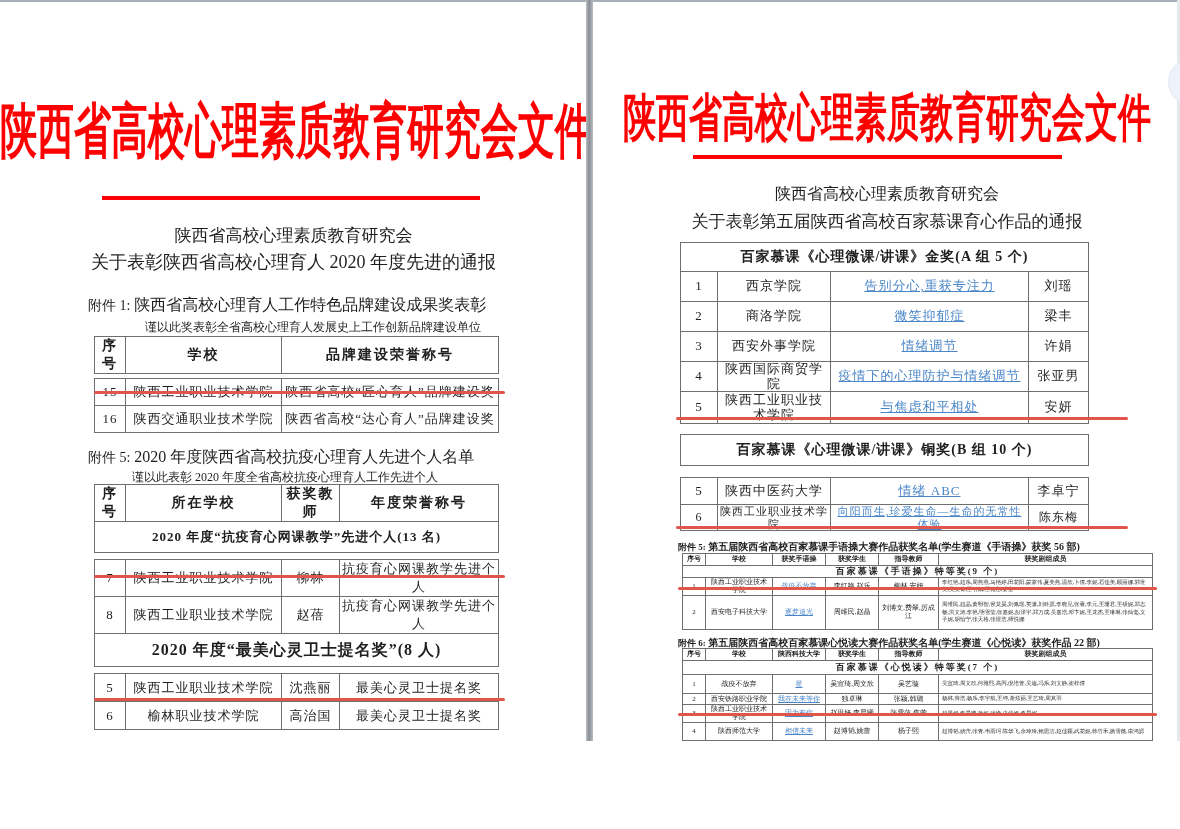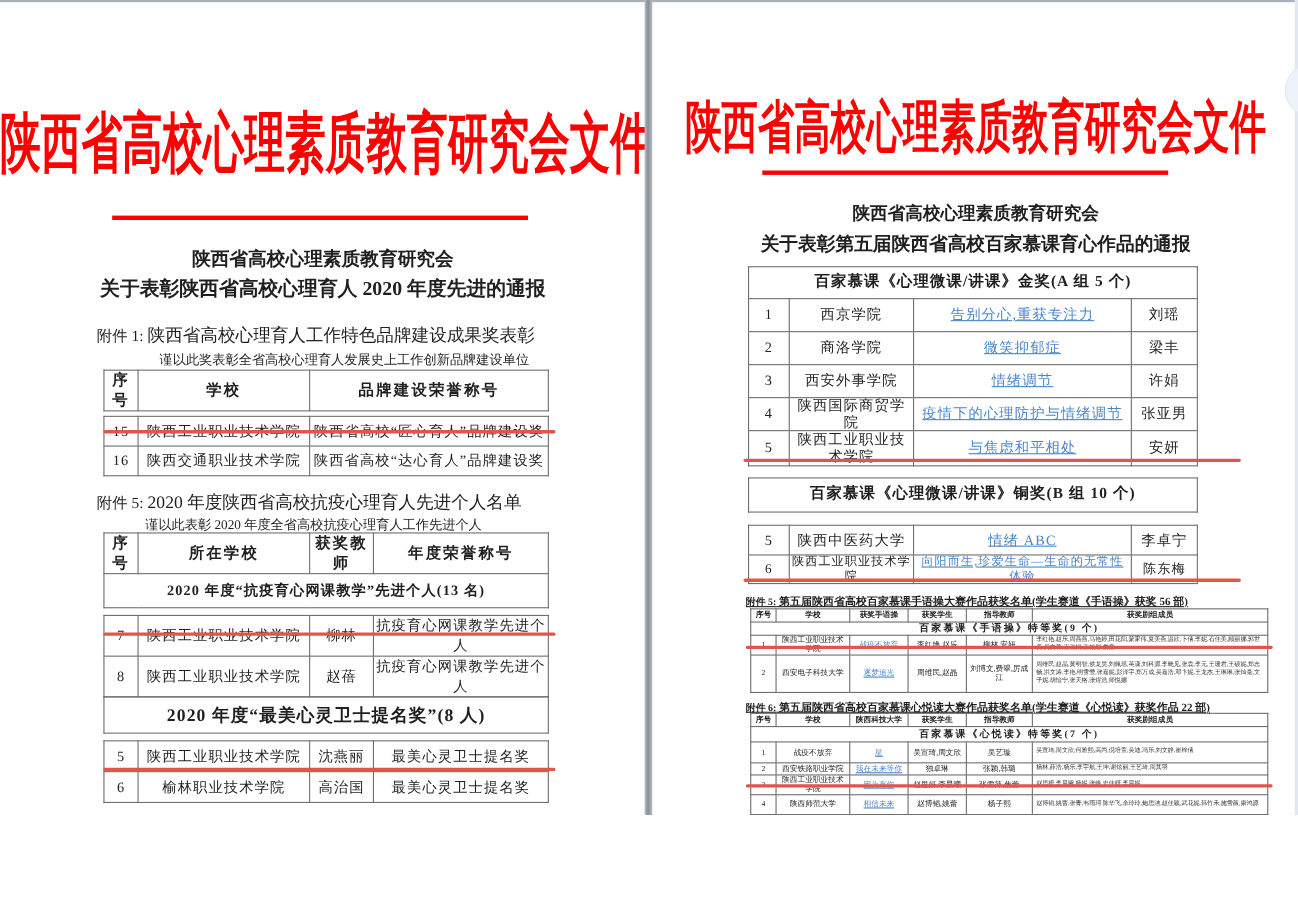--- a/index.html
+++ b/index.html
@@ -13,38 +13,38 @@
   .float-circle{position:absolute;left:1168px;top:58px;width:46px;height:46px;border-radius:50%;
                 background:#eef2fa;border:1px solid #e2e8f4;}
   .page{position:absolute;top:0;height:829px;}
   .page-left{left:0;width:587px;}
   .page-right{left:594px;width:586px;}
   .banner{width:100%;text-align:center;font-weight:bold;color:#fe0000;white-space:nowrap;}
   .banner-l{font-size:37px;height:50px;line-height:50px;transform:scaleY(1.6);transform-origin:top center;}
   .banner-r{font-size:33px;height:46px;line-height:46px;transform:scaleY(1.55);transform-origin:top center;}
   .rule{position:absolute;background:#fe0000;height:4px;}
   .center{width:100%;text-align:center;}
-  .b{font-weight:bold;}
+  .b{font-weight:normal;}
   .redmark{position:absolute;height:3px;background:#e2554b;border-radius:2px;}
   table.doc{border-collapse:collapse;table-layout:fixed;}
   table.doc td{border:1px solid #6e6e6e;text-align:center;vertical-align:middle;padding:0 2px;overflow:hidden;}
   .t-l td{font-size:13px;letter-spacing:1px;}
   .t-l .hd{font-weight:bold;font-size:14px;letter-spacing:2px;}
   .grp{font-weight:bold;font-size:15px;letter-spacing:1px;}
   .t-a td{font-size:13px;letter-spacing:1px;line-height:1.12;}
   .t-a .grp{font-size:14px;margin-left:43px;}
   .link{color:#4a86c8;text-decoration:underline;}
   .t-s td{font-size:7px;letter-spacing:0;line-height:1.2;border-color:#858585;}
   .t-s .hd{font-weight:bold;font-size:7px;}
   .t-s .grp{font-size:9px;letter-spacing:2px;}
   .t-s .members{font-size:5.5px;line-height:1.3;text-align:left;padding:1px 3px;color:#333;}
   .att-h-l{font-size:15px;white-space:nowrap;}
   .att-h-l .lab{font-weight:normal;font-size:14px;}
   .att-h-l .tt{font-weight:normal;font-size:16px;}
-  .att-h-s{font-size:10px;font-weight:bold;white-space:nowrap;text-decoration:underline;}
+  .att-h-s{font-size:10px;font-weight:bold;white-space:nowrap;}
   .att-h-s .lab{font-size:9px;}
   .note{font-size:12px;white-space:nowrap;}
   .next-arrow{position:absolute;left:1142px;top:794px;}
 </style>
 </head>
 <body>
 
 <div class="screen">
   <div class="topline"></div>
 

